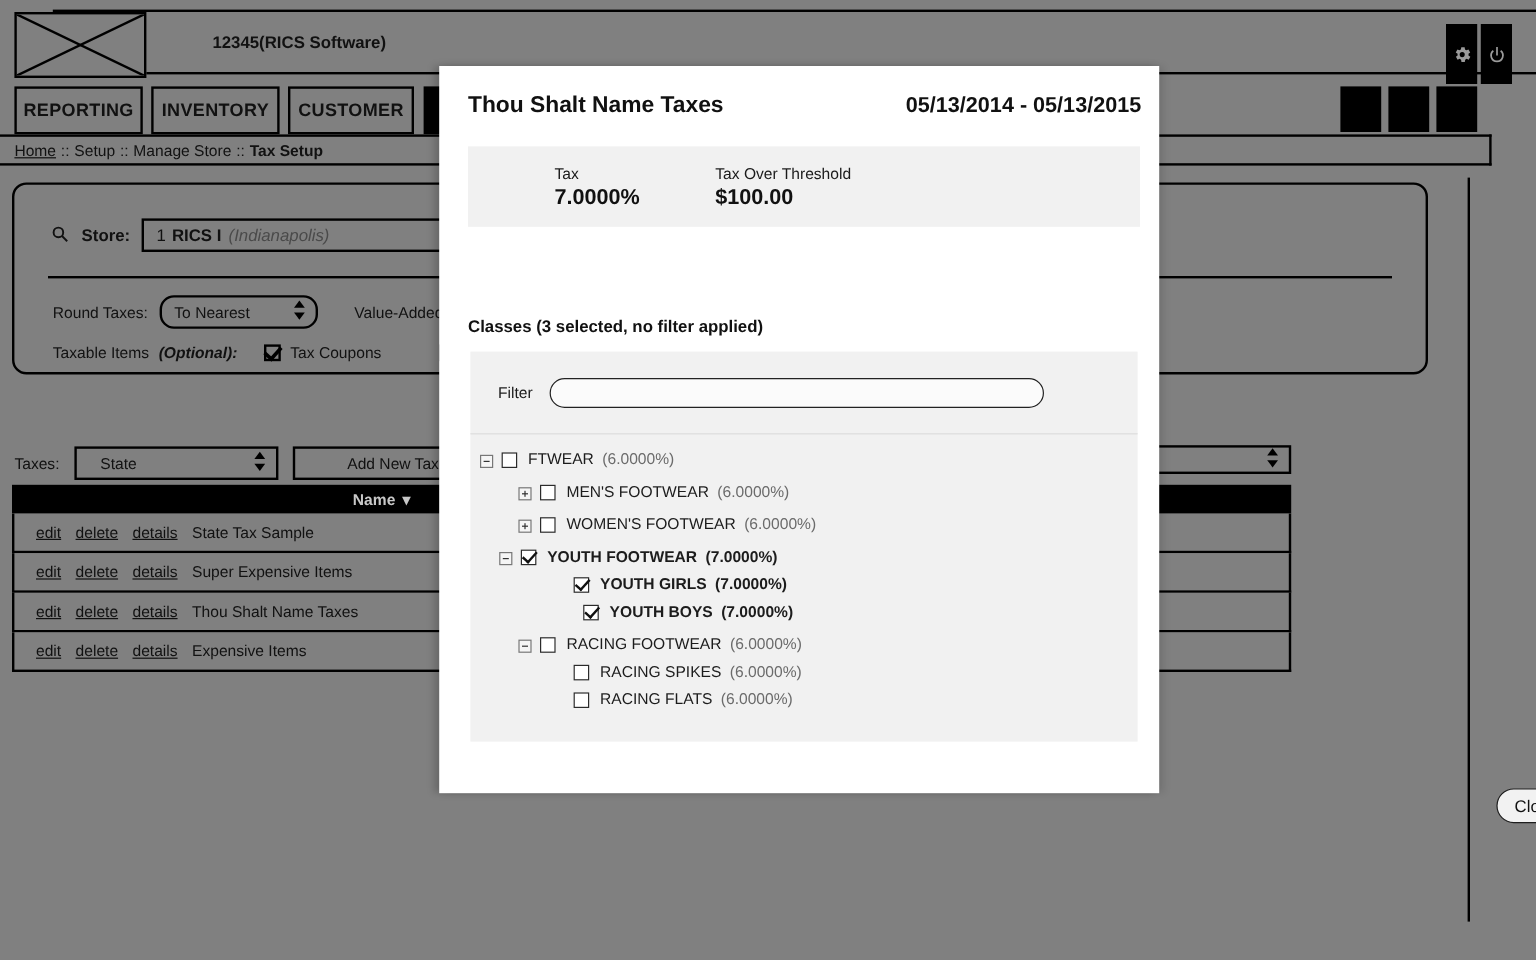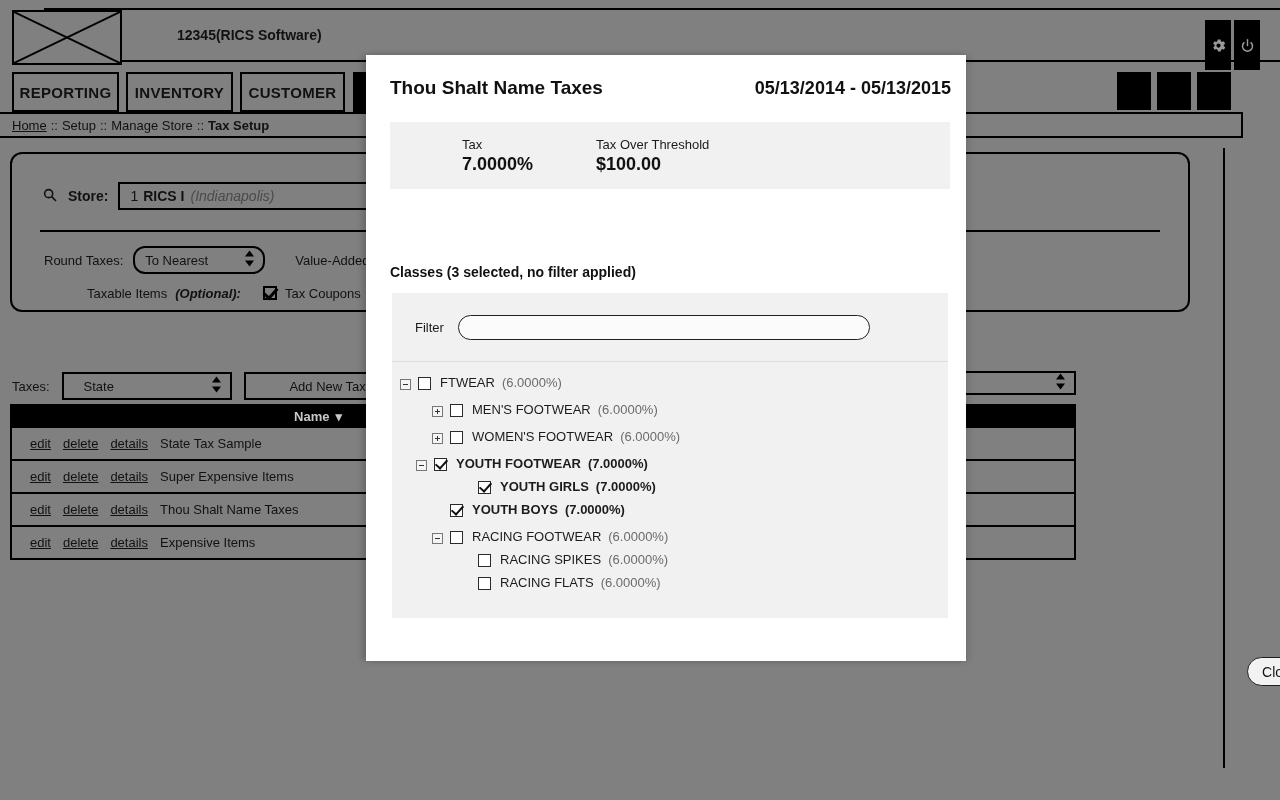--- a/index.html
+++ b/index.html
@@ -85,21 +85,21 @@
   .store-input .bold { font-weight: bold; }
   .store-input .ital { font-style: italic; color: #4a4a4a; margin-left: 6px; }
   .hr-line { position: absolute; left: 28px; top: 76px; width: 1120px; height: 2px; background: #000; }
   .round-row { position: absolute; left: 32px; top: 92px; display: flex; align-items: center; gap: 10px; }
   .field-label { font-size: 13px; }
   .select-box {
     position: relative; height: 28px; border: 2px solid #000; background: #808080;
     display: flex; align-items: center; padding-left: 10px; padding-right: 28px; font-size: 13px;
   }
   .spinner { position: absolute; right: 8px; top: 50%; transform: translateY(-50%); }
-  .taxable-row { position: absolute; left: 32px; top: 132px; display: flex; align-items: flex-start; gap: 8px; margin-left: 43px; }
+  .taxable-row { position: absolute; left: 32px; top: 132px; display: flex; align-items: center; gap: 8px; }
   .chk {
     width: 14px; height: 14px; border: 2px solid #000; background: #808080;
     display: inline-block; position: relative; flex: 0 0 auto;
   }
   .chk.checked::after {
     content: ""; position: absolute; left: 1px; top: -3px;
     width: 6px; height: 11px; border: solid #000; border-width: 0 3px 3px 0;
     transform: rotate(42deg);
   }
   .ital-b { font-style: italic; font-weight: bold; }
@@ -425,21 +425,21 @@
           <span class="cbox checked"></span>
           <span class="node-name b">YOUTH FOOTWEAR</span>
           <span class="node-pct b">(7.0000%)</span>
         </div>
         <div class="tree-row" style="padding-left: 68px;">
           <span class="toggle spacer"></span>
           <span class="cbox checked"></span>
           <span class="node-name b">YOUTH GIRLS</span>
           <span class="node-pct b">(7.0000%)</span>
         </div>
-        <div class="tree-row" style="padding-left: 40px;">
+        <div class="tree-row" style="padding-left: 76px;">
           <span class="toggle spacer"></span>
           <span class="cbox checked"></span>
           <span class="node-name b">YOUTH BOYS</span>
           <span class="node-pct b">(7.0000%)</span>
         </div>
         <div class="tree-row gap" style="padding-left: 40px;">
           <span class="toggle"></span>
           <span class="cbox"></span>
           <span class="node-name">RACING FOOTWEAR</span>
           <span class="node-pct">(6.0000%)</span>

